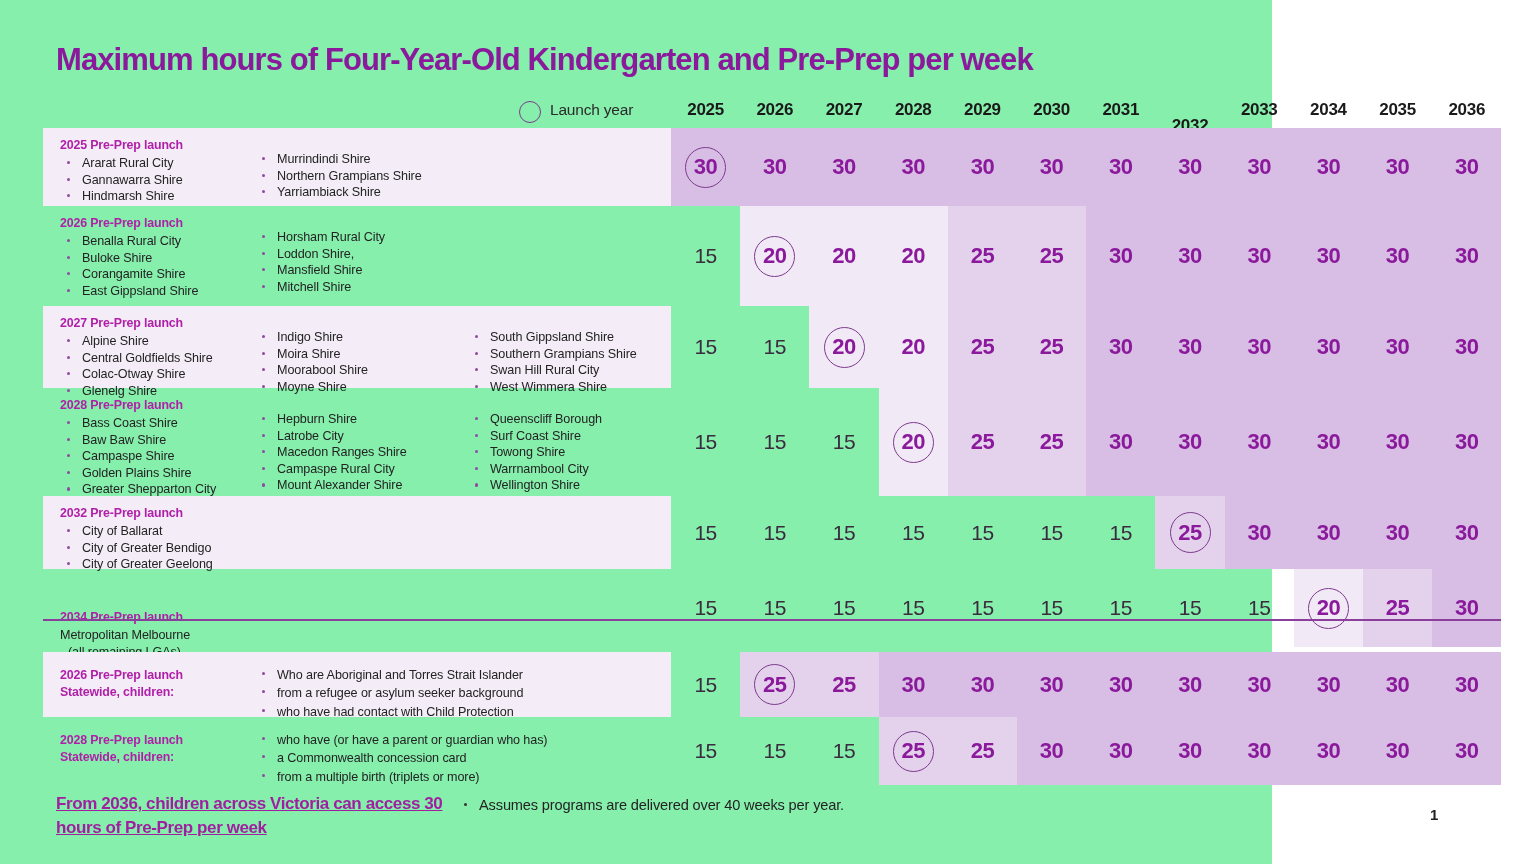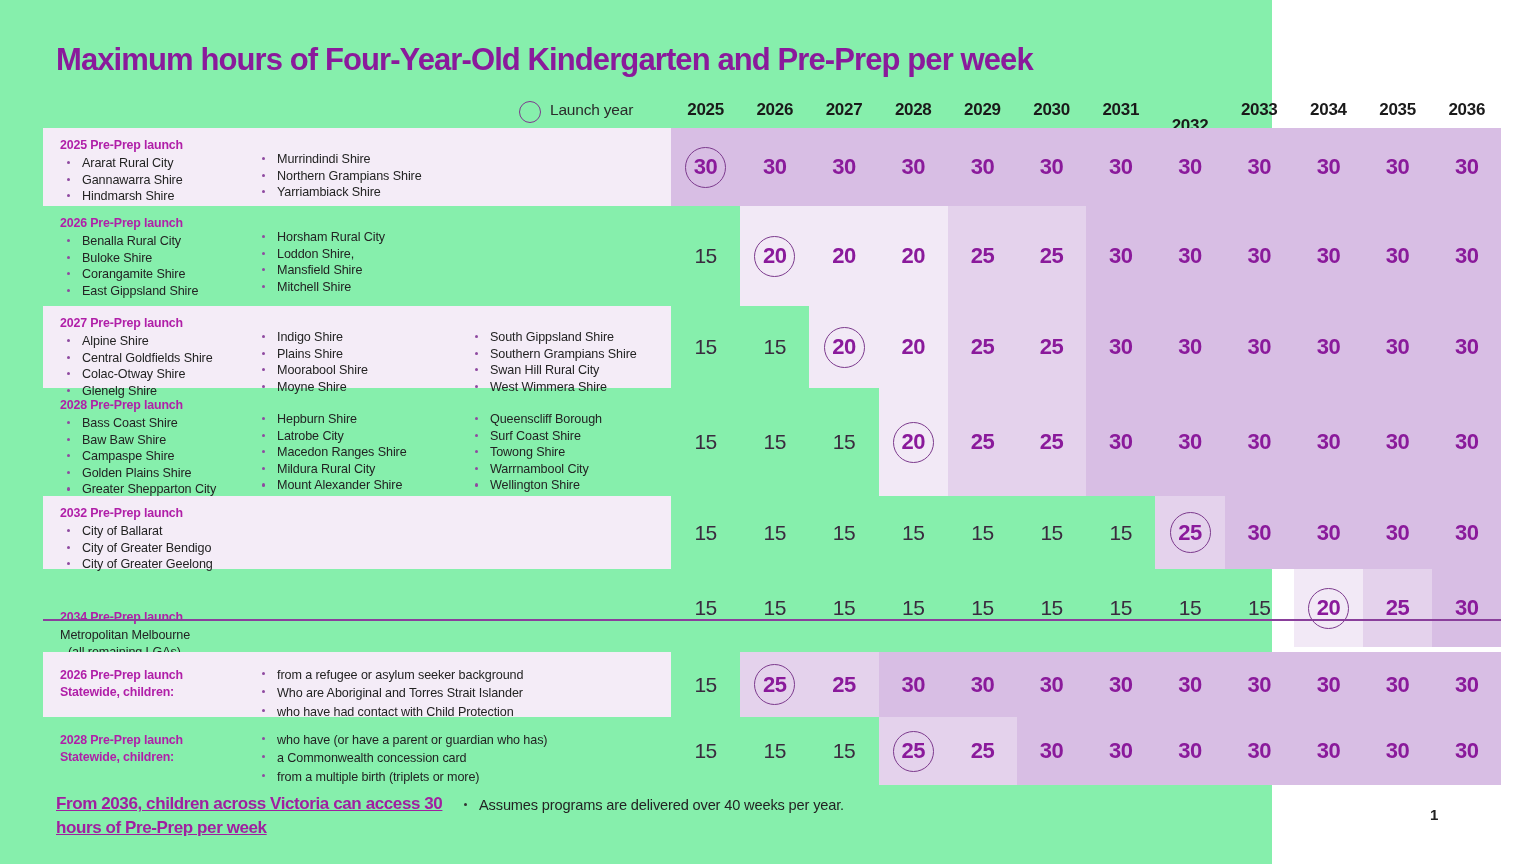--- a/index.html
+++ b/index.html
@@ -255,21 +255,21 @@
         <div class="lrow-inner">
           <div class="lcolgroup" style="left: 17px; width: 200px; top: 10px;">
             <div class="lhead">2027 Pre-Prep launch</div>
             <div class="litem">Alpine Shire</div>
             <div class="litem">Central Goldfields Shire</div>
             <div class="litem">Colac-Otway Shire</div>
             <div class="litem">Glenelg Shire</div>
           </div>
           <div class="lcolgroup" style="left: 212px; width: 215px; top: 23px;">
             <div class="litem">Indigo Shire</div>
-            <div class="litem">Plains Shire</div>
+            <div class="litem">Moira Shire</div>
             <div class="litem">Moorabool Shire</div>
             <div class="litem">Moyne Shire</div>
           </div>
           <div class="lcolgroup" style="left: 425px; width: 205px; top: 23px;">
             <div class="litem">South Gippsland Shire</div>
             <div class="litem">Southern Grampians Shire</div>
             <div class="litem">Swan Hill Rural City</div>
             <div class="litem">West Wimmera Shire</div>
           </div>
         </div>
@@ -281,21 +281,21 @@
             <div class="litem">Bass Coast Shire</div>
             <div class="litem">Baw Baw Shire</div>
             <div class="litem">Campaspe Shire</div>
             <div class="litem">Golden Plains Shire</div>
             <div class="litem">Greater Shepparton City</div>
           </div>
           <div class="lcolgroup" style="left: 212px; width: 215px; top: 23px;">
             <div class="litem">Hepburn Shire</div>
             <div class="litem">Latrobe City</div>
             <div class="litem">Macedon Ranges Shire</div>
-            <div class="litem">Mildura Rural City</div>
+            <div class="litem">Campaspe Rural City</div>
             <div class="litem">Mount Alexander Shire</div>
           </div>
           <div class="lcolgroup" style="left: 425px; width: 205px; top: 23px;">
             <div class="litem">Queenscliff Borough</div>
             <div class="litem">Surf Coast Shire</div>
             <div class="litem">Towong Shire</div>
             <div class="litem">Warrnambool City</div>
             <div class="litem">Wellington Shire</div>
           </div>
         </div>
@@ -319,22 +319,22 @@
           </div>
         </div>
       </div>
       <div class="lrow striped" style="top: 524px; height: 65px;">
         <div class="lrow-inner">
           <div class="lcolgroup" style="left: 17px; width: 200px; top: 16px;">
             <div class="lhead">2026 Pre-Prep launch</div>
             <div class="lhead">Statewide, children:</div>
           </div>
           <div class="lcolgroup" style="left: 212px; width: 400px; top: 14px;">
+            <div class="litem wide" style="width: 340px; line-height: 1.45;">Who are Aboriginal  and Torres Strait Islander</div>
             <div class="litem wide" style="width: 340px; line-height: 1.45;">from a refugee or asylum seeker background</div>
-            <div class="litem wide" style="width: 340px; line-height: 1.45;">Who are Aboriginal  and Torres Strait Islander</div>
             <div class="litem wide" style="width: 340px; line-height: 1.45;">who have had contact with Child Protection</div>
           </div>
         </div>
       </div>
       <div class="lrow" style="top: 589px; height: 68px;">
         <div class="lrow-inner">
           <div class="lcolgroup" style="left: 17px; width: 200px; top: 16px;">
             <div class="lhead">2028 Pre-Prep launch</div>
             <div class="lhead">Statewide, children:</div>
           </div>

